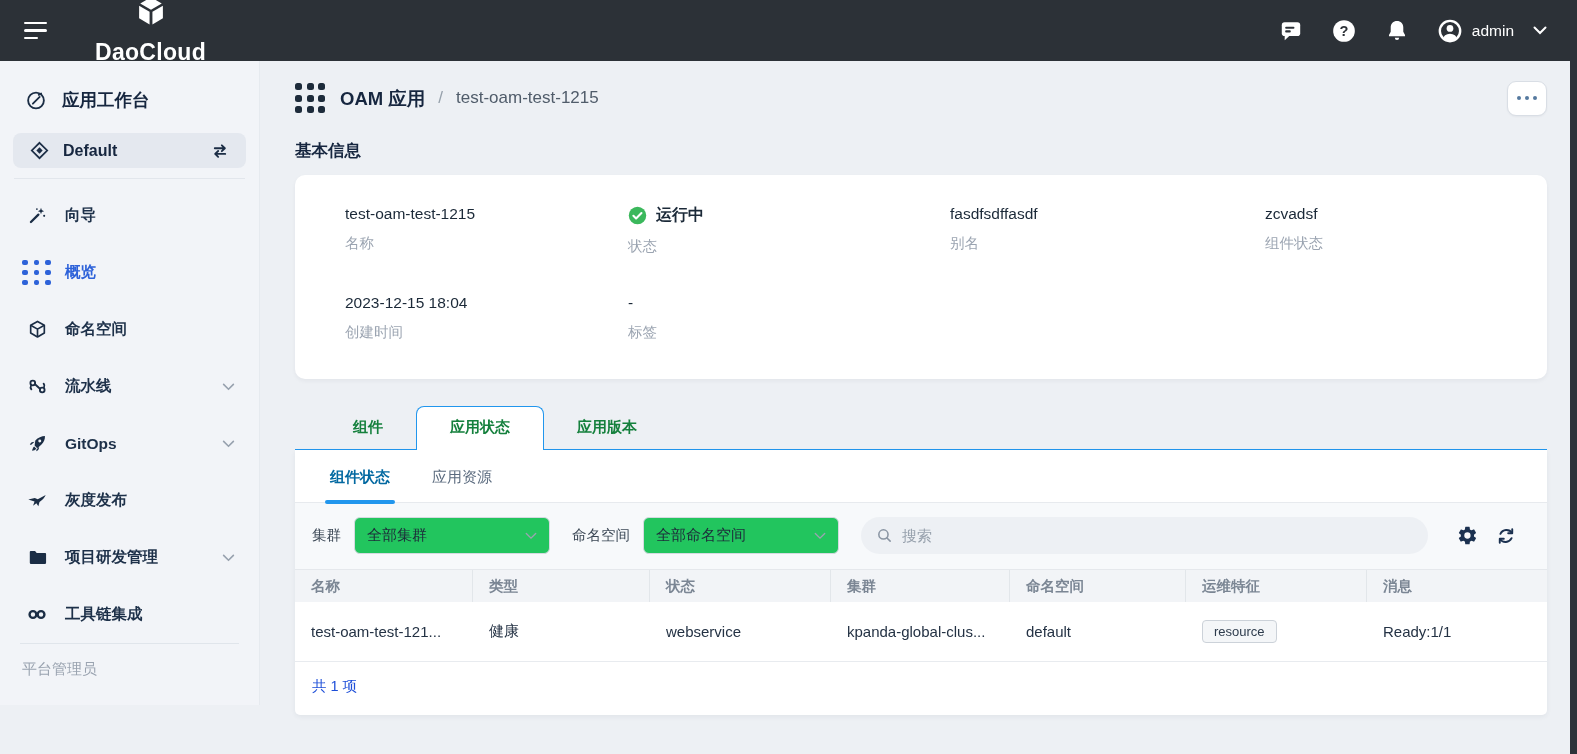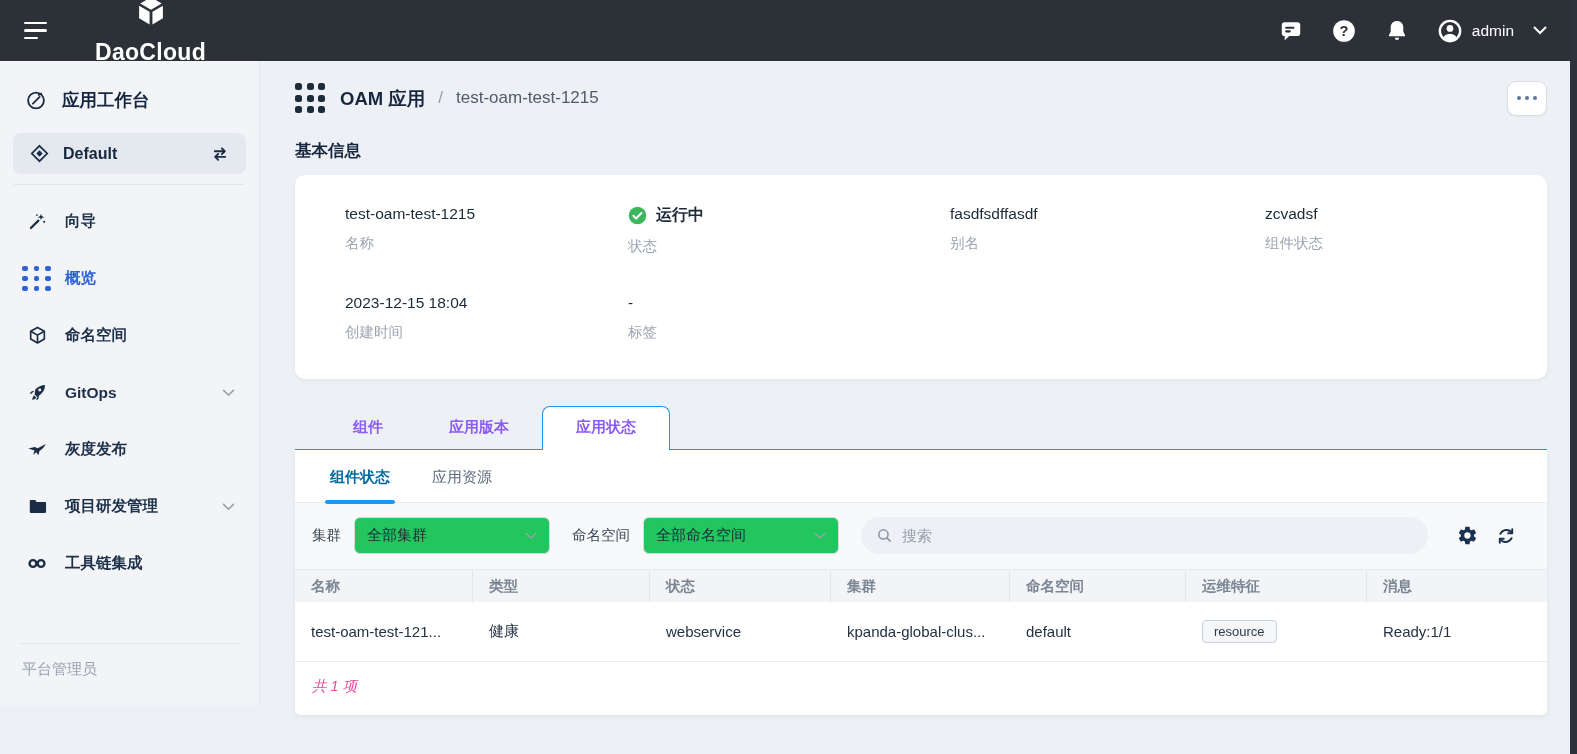--- a/index.html
+++ b/index.html
@@ -51,21 +51,21 @@
 
   .section-title { margin:19px 0 13px; font-size:16.5px; font-weight:bold; color:#16263f; }
 
   .info-card { background:#fff; border-radius:10px; padding:30px 40px 37px 50px; box-shadow:0 2px 4px rgba(31,45,61,.05); }
   .info-grid { display:grid; grid-template-columns:283px 322px 315px auto; row-gap:38px; }
   .f-val { font-size:15.5px; color:#1b2938; margin-bottom:11px; min-height:18px; }
   .f-val.status { display:flex; align-items:center; gap:9px; font-weight:bold; font-size:16px; }
   .f-label { font-size:14.5px; color:#9ba4b1; }
 
   .tabs { display:flex; align-items:flex-end; margin-top:27px; padding-left:25px; border-bottom:1px solid #2196ed; }
-  .tab { padding:11px 33px 12px; font-size:15px; font-weight:bold; color:#8b5cf6; cursor:pointer; }
+  .tab { padding:11px 33px 12px; font-size:15px; font-weight:bold; color:#15803d; cursor:pointer; }
   .tab.active { background:#fff; border:1px solid #2196ed; border-bottom:none; border-radius:8px 8px 0 0; position:relative; margin-bottom:-1px; padding-bottom:13px; }
 
   .panel { background:#fff; border-radius:0 0 5px 5px; box-shadow:0 2px 5px rgba(31,45,61,.06); }
   .subtabs { display:flex; gap:42px; padding:18px 35px 0; border-bottom:1px solid #e7eaee; }
   .subtab { padding-bottom:15px; font-size:15px; color:#5a6a7e; cursor:pointer; position:relative; }
   .subtab.active { color:#0369a1; font-weight:bold; }
   .subtab.active::after { content:''; position:absolute; left:-5px; right:-5px; bottom:-2px; height:4.5px; background:#2196ed; border-radius:3px; }
 
   .filterbar { display:flex; align-items:center; padding:14px 30px 15px 17px; background:#f7f9fb; }
   .flt-label { font-size:14.5px; color:#3c4856; margin-right:13px; white-space:nowrap; }
@@ -76,21 +76,21 @@
   .search-pill input::placeholder { color:#97a1ad; }
   .tool-ic { width:22px; height:22px; color:#1b3150; display:flex; align-items:center; justify-content:center; cursor:pointer; }
   .tool-ic + .tool-ic { margin-left:17px; }
 
   .tbl-head { display:grid; grid-template-columns:177fr 176fr 180fr 178fr 175fr 180fr 179fr; background:#f2f4f7; border-top:1px solid #e5e8ec; height:33px; }
   .th { display:flex; align-items:center; padding:0 16px; font-size:14.5px; font-weight:600; color:#7b8694; border-right:1px solid #e2e6ea; overflow:hidden; white-space:nowrap; }
   .th:last-child { border-right:none; }
   .tbl-row { display:grid; grid-template-columns:177fr 176fr 180fr 178fr 175fr 180fr 179fr; height:60px; border-bottom:1px solid #e8ebef; }
   .td { display:flex; align-items:center; padding:0 16px; font-size:15px; color:#243244; overflow:hidden; white-space:nowrap; }
   .tag { border:1px solid #ccd2d9; background:#f4f6f8; border-radius:4px; padding:3px 11px; font-size:13px; color:#2e3c4d; }
-  .tbl-footer { padding:15px 17px 19px; font-size:14.5px; color:#ec4899;font-style:italic; }
+  .tbl-footer { padding:15px 17px 19px; font-size:14.5px; color:#1d4ed8; }
 
   .scroll-strip { position:absolute; top:0; right:0; width:7px; height:754px; background:#2d333a; }
   svg { display:block; }
 </style>
 </head>
 <body>
 
 <div class="viewport">
 
   <div class="topbar">
@@ -216,20 +216,36 @@
         <div class="nav-item">
           <span class="ic">
             <svg width="21" height="21" viewBox="0 0 24 24" fill="none" stroke="currentColor" stroke-width="1.9" stroke-linejoin="round">
               <path d="M12 2.8 19.8 7.2v8.8L12 20.6 4.2 16V7.2z"></path>
               <path d="M12 11.6 19.8 7.2M12 11.6 4.2 7.2M12 11.6v9"></path>
             </svg>
           </span>
           <span>命名空间</span>
         </div>
 
+        <div class="nav-item">
+          <span class="ic">
+            <svg width="21" height="21" viewBox="0 0 24 24" fill="none" stroke="currentColor" stroke-width="2.1" stroke-linecap="round">
+              <circle cx="6.6" cy="8" r="2.7"></circle>
+              <circle cx="17.4" cy="16" r="2.7"></circle>
+              <path d="M9.2 9.4c2.2 1.8 3.4 3.4 5.6 5.2"></path>
+              <path d="M4.6 11c-.8 1.4-.6 3 .4 4.2M19.4 13c.8-1.4.6-3-.4-4.2"></path>
+            </svg>
+          </span>
+          <span>流水线</span>
+          <span class="chev">
+            <svg width="13" height="8" viewBox="0 0 14 9" fill="none" stroke="currentColor" stroke-width="1.8" stroke-linecap="round">
+                <path d="M1.5 1.5 7 7l5.5-5.5"></path>
+              </svg>
+          </span>
+        </div>
 
         <div class="nav-item">
           <span class="ic">
             <svg width="21" height="21" viewBox="0 0 24 24" fill="currentColor">
               <path d="M20.5 3.5c.3 3.6-1.1 7-4.2 9.8l-4.6 4-3-3 .8-5.8c3-3.1 7.4-5 11-5z"></path>
               <circle cx="14.6" cy="9.2" r="1.7" fill="#f2f4f8"></circle>
               <path d="M8.2 15.5c-1.4 1.2-2 2.9-2.4 4.9 2-.4 3.7-1 4.9-2.4z"></path>
               <path d="M4.5 13.6 8.7 10l-3.3.6-2.2 2.2zM10.4 19.5 14 15.3l-.6 3.3-2.2 2.2z"></path>
             </svg>
           </span>
@@ -338,22 +354,22 @@
             <div class="f-val">-</div>
             <div class="f-label">标签</div>
           </div>
           <div></div>
             <div></div>
         </div>
       </div>
 
       <div class="tabs">
         <div class="tab">组件</div>
+        <div class="tab active">应用状态</div>
         <div class="tab">应用版本</div>
-        <div class="tab active">应用状态</div>
       </div>
 
       <div class="panel">
         <div class="subtabs">
           <div class="subtab active">组件状态</div>
           <div class="subtab">应用资源</div>
         </div>
 
         <div class="filterbar">
           <span class="flt-label">集群</span>

